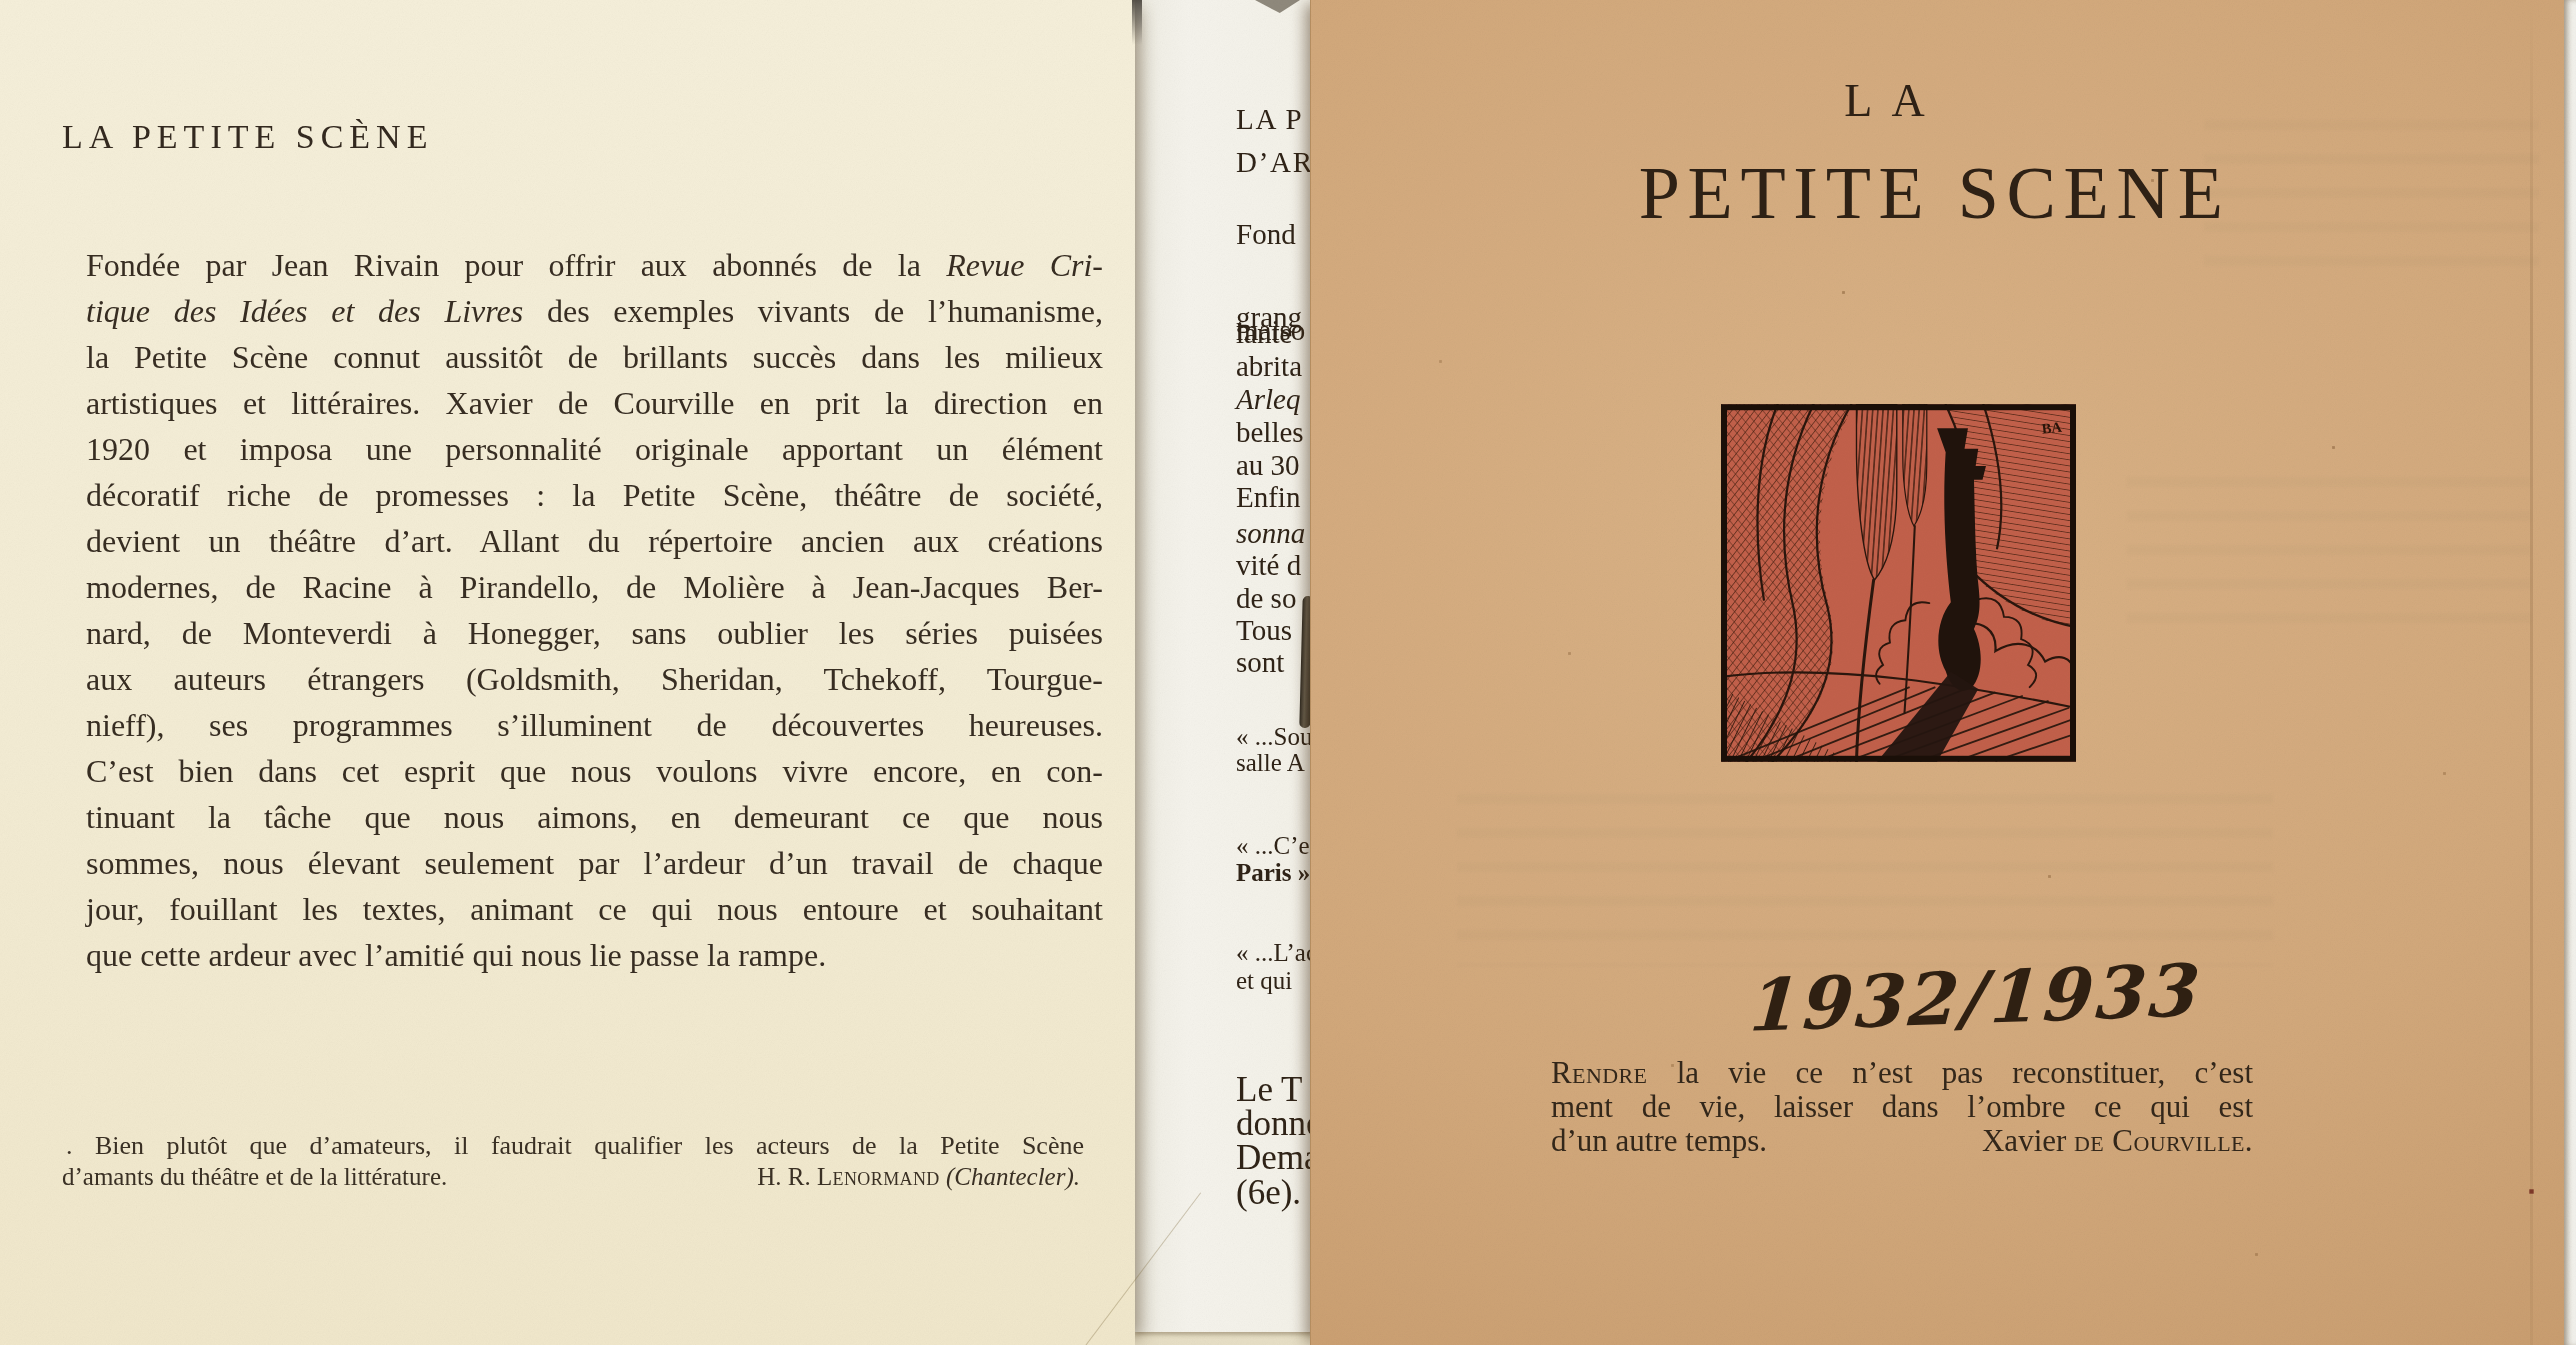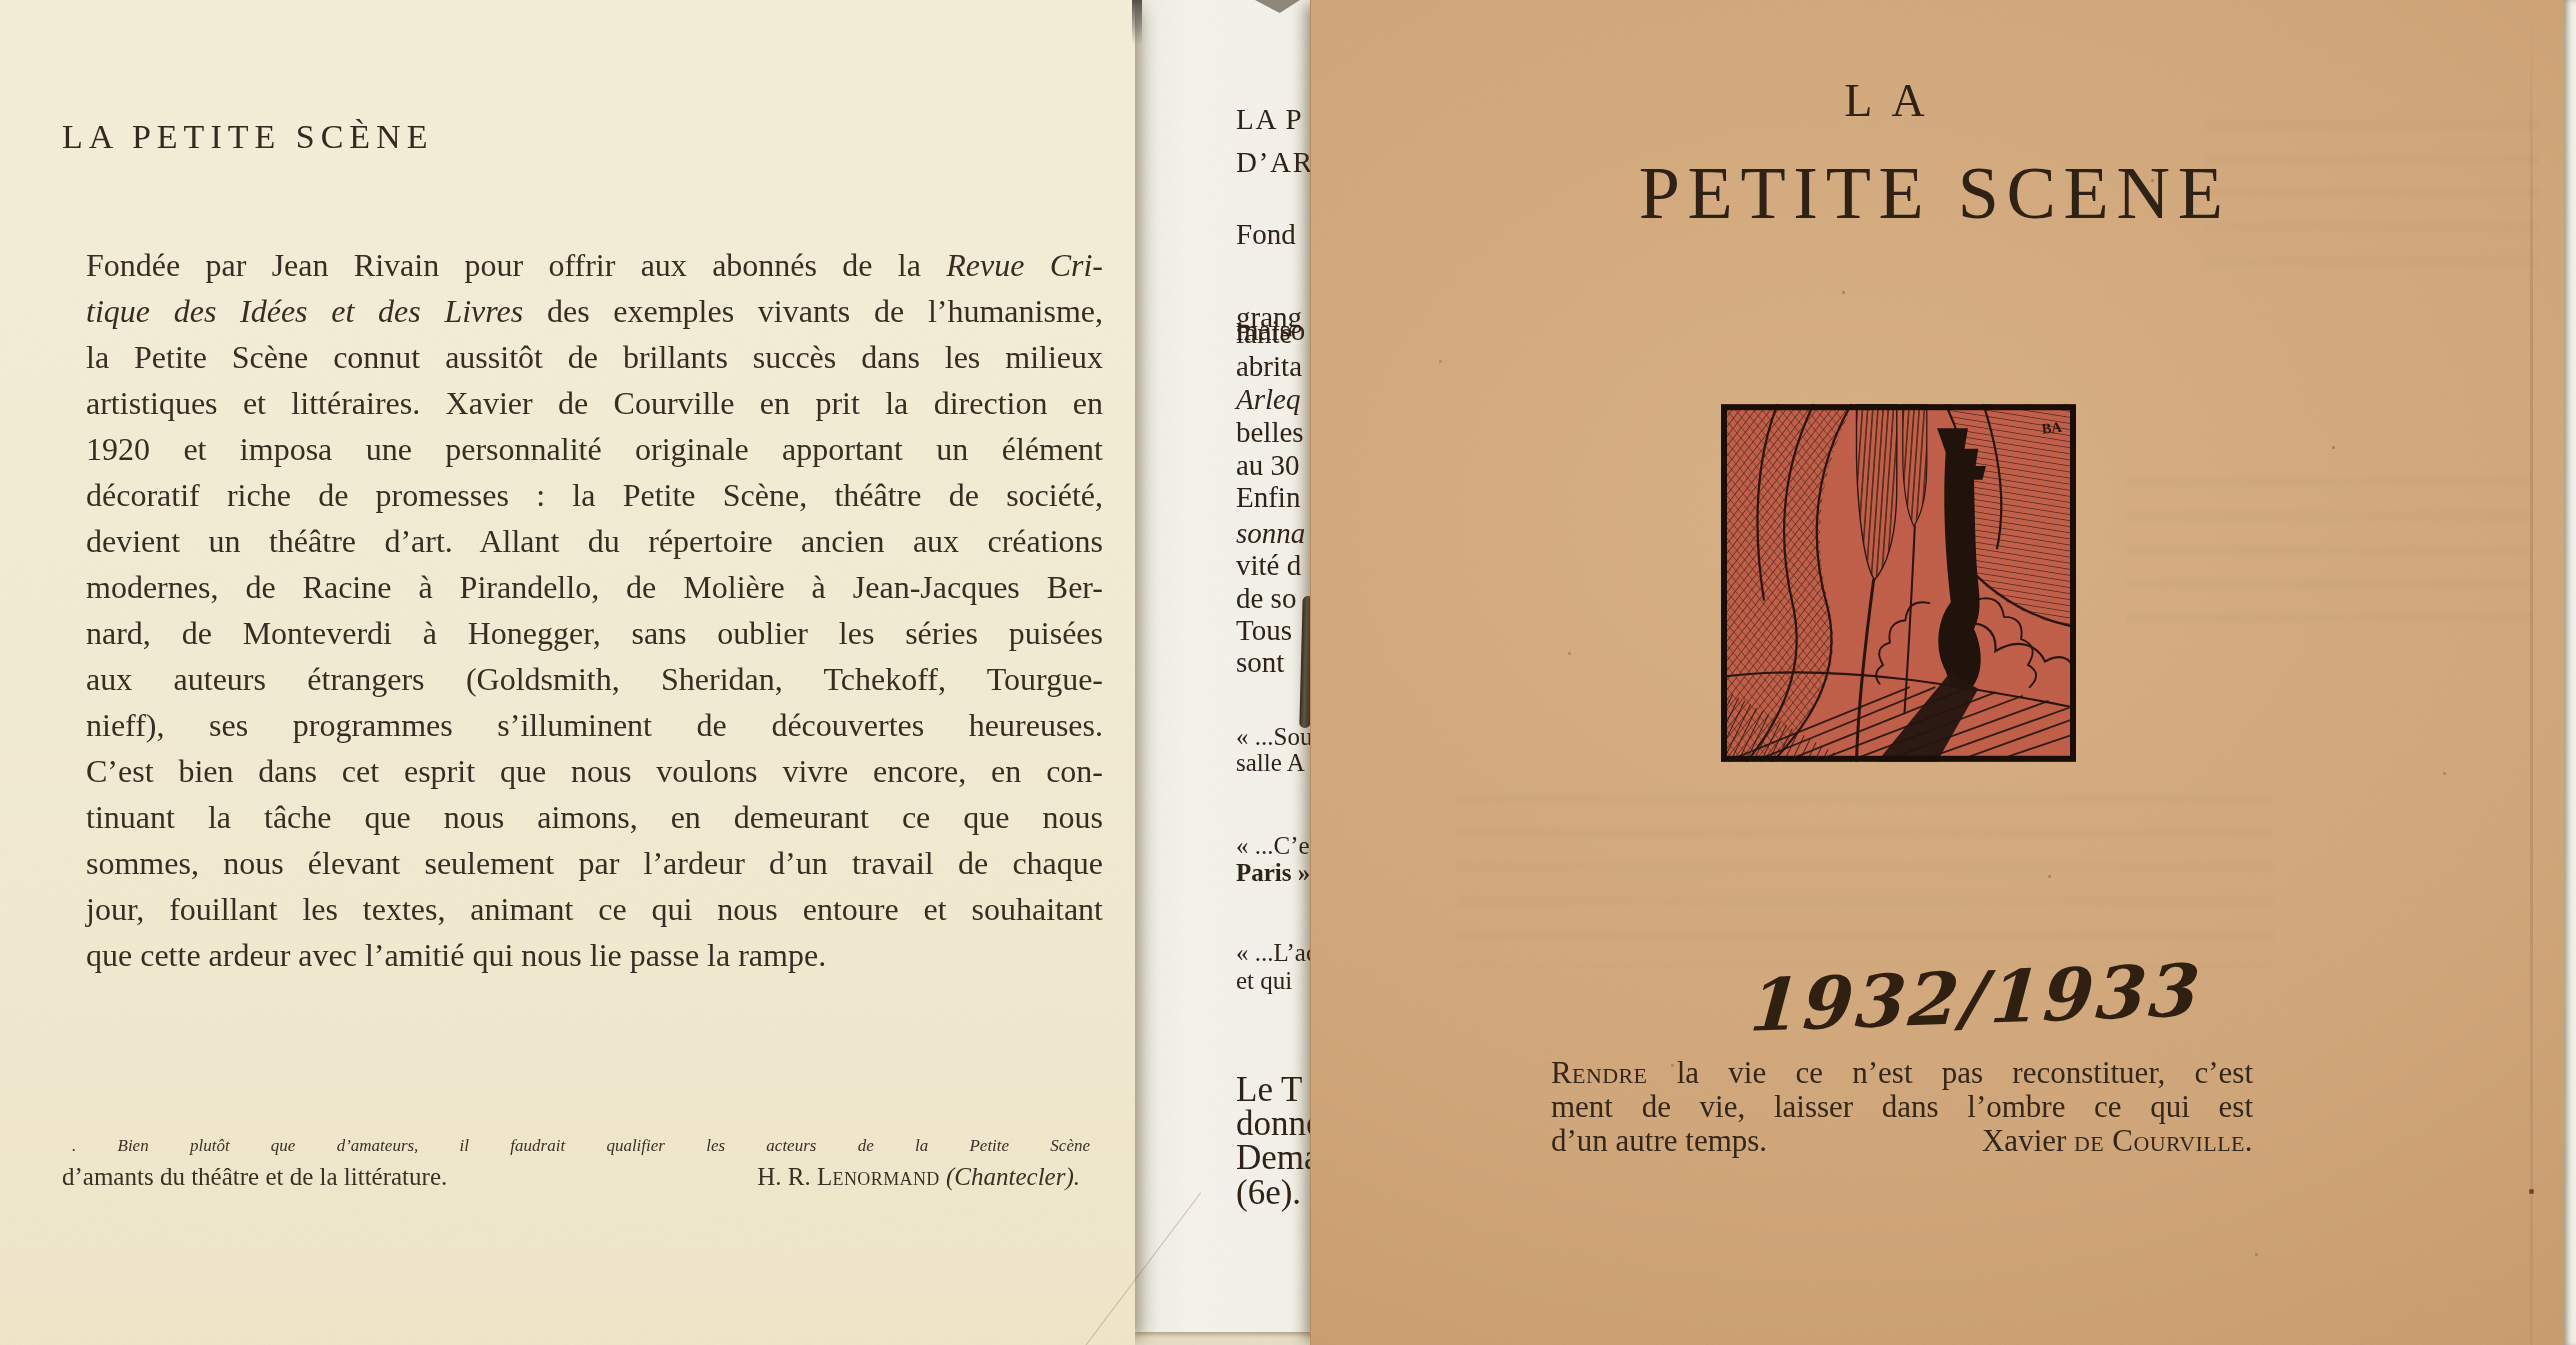--- a/index.html
+++ b/index.html
@@ -12,21 +12,21 @@
   
   #left-page{position:absolute;left:0;top:0;width:1135px;height:1346px;z-index:3;
     background:linear-gradient(180deg,#f5efda 0%,#f3ecd4 55%,#f0e7cb 100%);
     box-shadow:12px 0 17px -6.9px rgba(80,60,30,.55);}
   #left-title{position:absolute;left:62px;top:118px;font-size:34px;letter-spacing:6px;color:#33291f;white-space:nowrap;}
   #left-paragraph{position:absolute;left:60px;top:242px;width:1017px;color:#372d22;font-size:32px;margin-left:26px;}
   .pline{line-height:46px;text-align:justify;text-align-last:justify;white-space:normal;}
   .pline.last{text-align-last:left;}
   .it{font-style:italic;}
   .sc{font-variant:small-caps;letter-spacing:0.4px;}
-  #left-footnote-1{position:absolute;left:72px;top:1130px;width:1018px;font-size:17px;line-height:31px;color:#3a3024;text-align:justify;text-align-last:justify;font-style:italic;}
+  #left-footnote-1{position:absolute;left:66px;top:1130px;width:1018px;font-size:26px;line-height:31px;color:#3a3024;text-align:justify;text-align-last:justify;}
   #left-footnote-2{position:absolute;left:62px;top:1161px;width:1018px;font-size:25px;line-height:31px;color:#3a3024;display:flex;justify-content:space-between;}
   #left-crease{position:absolute;left:1043px;top:1271px;width:197px;height:0.9px;background:rgba(125,105,60,.35);transform:rotate(127deg);}
 
   
   #middle-page{position:absolute;left:1135px;top:0;width:177px;height:1332px;z-index:2;overflow:hidden;
     background:linear-gradient(90deg,#eeece2 0%,#f5f3ec 30%,#f3f1e8 100%);
     box-shadow:0 3.4px 4.3px rgba(90,70,40,.4);}
   .frag{position:absolute;left:101px;font-size:29px;color:#2f2317;white-space:nowrap;line-height:1;}
   .frag.head{letter-spacing:1.7px;}
   .frag.q{font-size:25px;}

